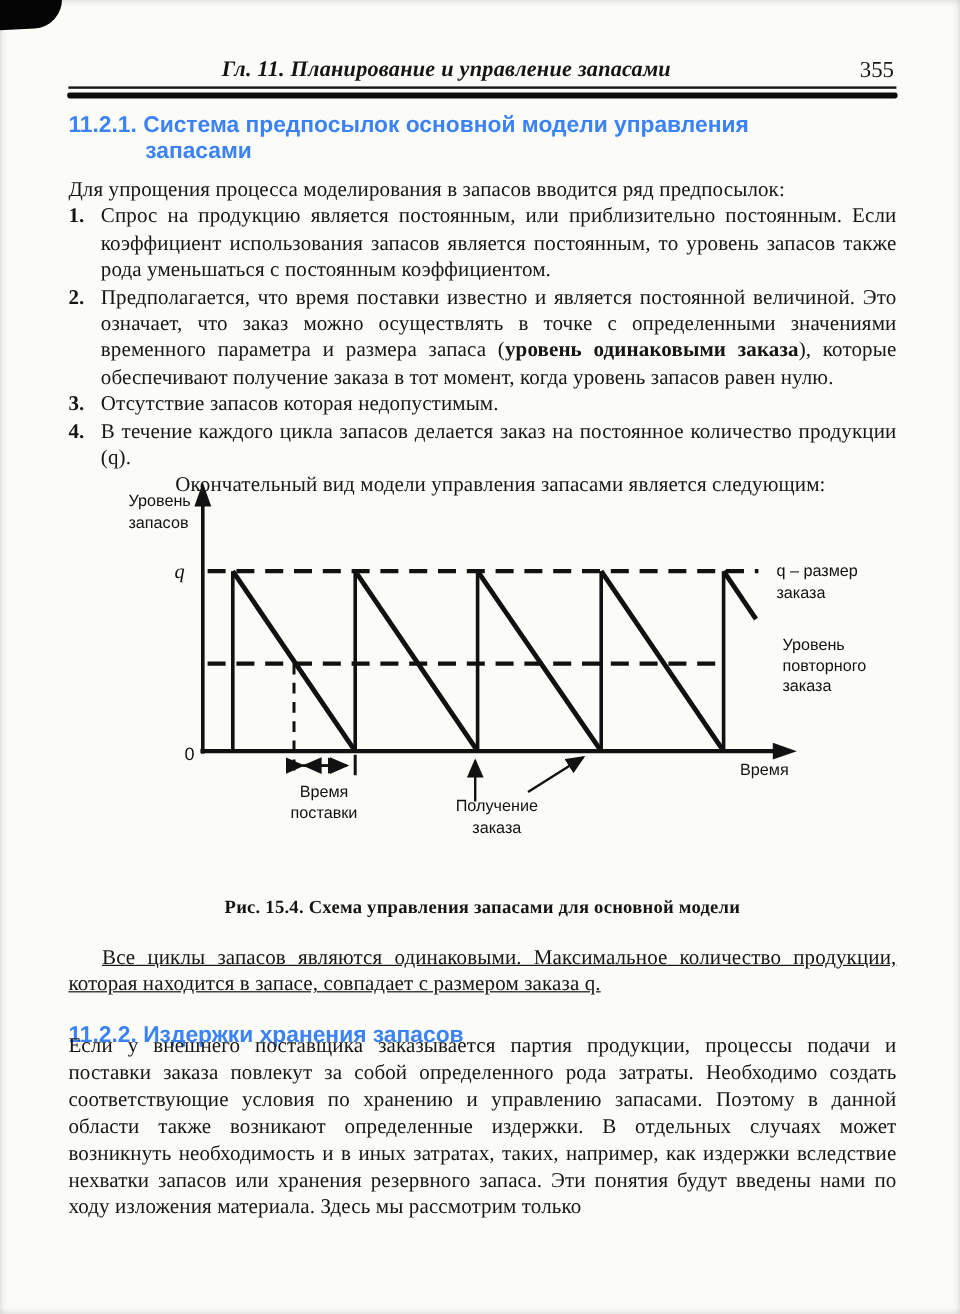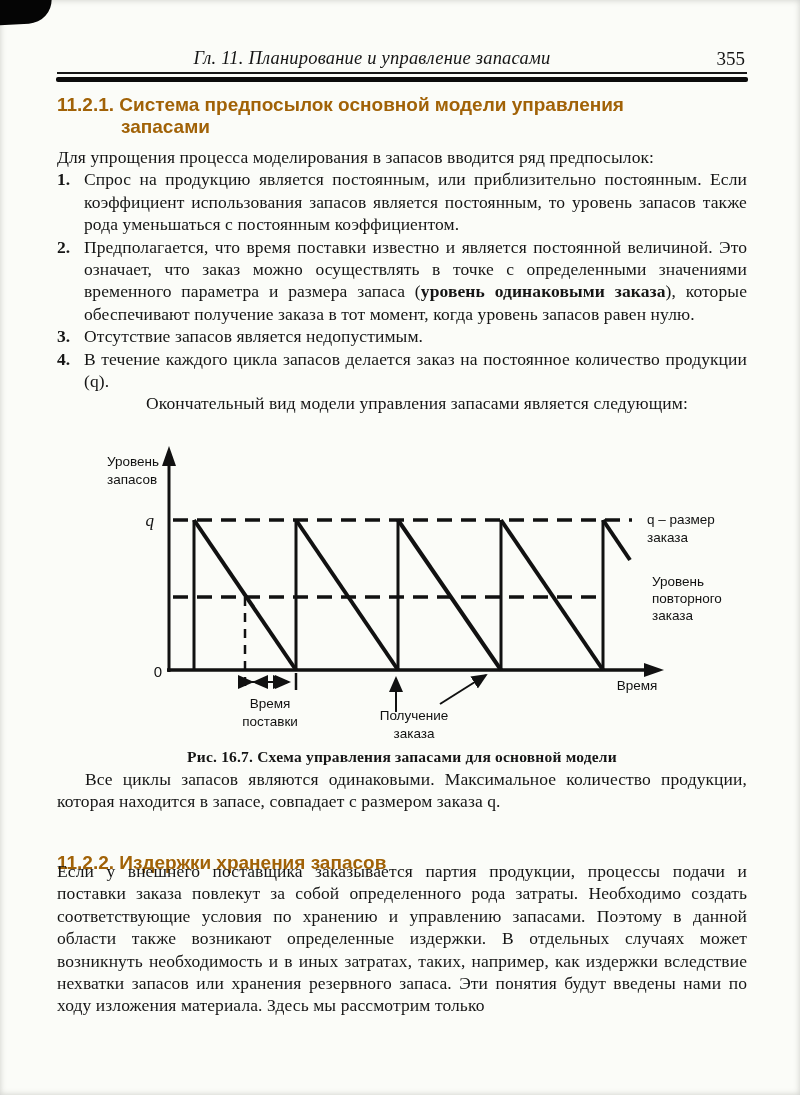--- a/index.html
+++ b/index.html
@@ -11,41 +11,41 @@
     position:relative;
     overflow:hidden;
   }
   .page{position:absolute;inset:0;box-shadow:inset 0 0 6px rgba(60,60,55,.25);}
   
   .corner-blob{position:absolute;left:-8px;top:-10px;width:60px;height:34px;background:#050505;border-radius:0 0 24px 6px;transform:rotate(-3deg);}
   
   .running-head{position:absolute;left:57px;top:48px;width:690px;height:24px;}
   .running-title{
     position:absolute;left:0;right:60px;text-align:center;
-    font-style:italic;font-weight:normal;font-size:18.5px;letter-spacing:.2px;
+    font-style:italic;font-weight:bold;font-size:18.5px;letter-spacing:.2px;
   }
   .page-num{position:absolute;right:2px;top:0;font-size:19px;margin-left:44px;}
   .rule-thin{position:absolute;left:57px;top:72px;width:690px;height:2px;background:#171717;}
   .rule-thick{position:absolute;left:56px;top:77px;width:692px;height:5px;background:#0c0c0c;border-radius:2px;}
 
-  .h-sans{font-family:"Liberation Sans", sans-serif;font-weight:bold;color:#a16207;}
+  .h-sans{font-family:"Liberation Sans", sans-serif;font-weight:bold;color:#3b82f6;}
   .h1{position:absolute;left:57px;top:94px;font-size:19px;line-height:22px;max-width:592px;padding-left:64px;text-indent:-64px;}
   .h2{position:absolute;left:57px;top:852px;font-size:19px;text-align:center;}
 
   .body-text{font-size:17.5px;line-height:22.4px;text-align:justify;letter-spacing:.1px;}
   .intro-block{position:absolute;left:57px;top:146px;width:690px;}
   .list-item{position:relative;padding-left:27px;}
   .list-num{position:absolute;left:0;top:0;font-weight:bold;}
   .closing-line{padding-left:30px;text-align:center;}
   .bold-inline{font-weight:bold;}
 
-  .figure{position:absolute;left:70px;top:440px;width:700px;height:312px;}
+  .figure{position:absolute;left:70px;top:396px;width:700px;height:312px;}
   .fig-caption{position:absolute;left:57px;top:748px;width:690px;text-align:center;font-weight:bold;font-size:15.5px;letter-spacing:.2px;}
 
-  .after-fig{position:absolute;left:57px;top:768px;width:690px;}
+  .after-fig{position:absolute;left:57px;top:786px;width:690px;text-decoration:underline;}
   .after-fig p{margin:0;text-indent:28px;}
 
   .sec2-body{position:absolute;left:57px;top:860px;width:690px;}
 
   svg text{font-family:"Liberation Sans", sans-serif;font-size:13.5px;fill:#111;}
   svg .tick-q{font-family:"Liberation Serif", serif;font-style:italic;font-size:17px;}
   svg .tick-0{font-size:15px;}
 </style>
 </head>
 <body>
@@ -68,21 +68,21 @@
     <div class="list-item">
       <span class="list-num">1.</span>
       <span>Спрос на продукцию является постоянным, или приблизительно постоянным. Если коэффициент использования запасов является постоянным, то уровень запасов также рода уменьшаться с постоянным коэффициентом.</span>
     </div>
     <div class="list-item">
       <span class="list-num">2.</span>
       <span>Предполагается, что время поставки известно и является постоянной величиной. Это означает, что заказ можно осуществлять в точке с определенными значениями временного параметра и размера запаса (</span><span class="bold-inline">уровень одинаковыми заказа</span><span>), которые обеспечивают получение заказа в тот момент, когда уровень запасов равен нулю.</span>
     </div>
     <div class="list-item">
       <span class="list-num">3.</span>
-      <span>Отсутствие запасов является недопустимым.</span>
+      <span>Отсутствие запасов которая недопустимым.</span>
     </div>
     <div class="list-item">
       <span class="list-num">4.</span>
       <span>В течение каждого цикла запасов делается заказ на постоянное количество продукции (q).</span>
     </div>
     <div class="closing-line">Окончательный вид модели управления запасами является следующим:</div>
   </div>
 
   <div class="figure">
     <svg width="700" height="312" viewBox="0 0 700 312">
@@ -130,21 +130,21 @@
       <text x="582" y="163">повторного</text>
       <text x="582" y="180">заказа</text>
       <text x="567" y="250" text-anchor="middle">Время</text>
       <text x="200" y="268" text-anchor="middle">Время</text>
       <text x="200" y="286" text-anchor="middle">поставки</text>
       <text x="344" y="280" text-anchor="middle">Получение</text>
       <text x="344" y="298" text-anchor="middle">заказа</text>
     </svg>
   </div>
 
-  <div class="fig-caption">Рис. 16.7. Схема управления запасами для основной модели</div>
+  <div class="fig-caption">Рис. 15.4. Схема управления запасами для основной модели</div>
 
   <div class="after-fig body-text">
     <p>Все циклы запасов являются одинаковыми. Максимальное количество продукции, которая находится в запасе, совпадает с размером заказа q.</p>
   </div>
 
   <div class="h2 h-sans">11.2.2. Издержки хранения запасов</div>
 
   <div class="sec2-body body-text">Если у внешнего поставщика заказывается партия продукции, процессы подачи и поставки заказа повлекут за собой определенного рода затраты. Необходимо создать соответствующие условия по хранению и управлению запасами. Поэтому в данной области также возникают определенные издержки. В отдельных случаях может возникнуть необходимость и в иных затратах, таких, например, как издержки вследствие нехватки запасов или хранения резервного запаса. Эти понятия будут введены нами по ходу изложения материала. Здесь мы рассмотрим только</div>
 
 </div>

